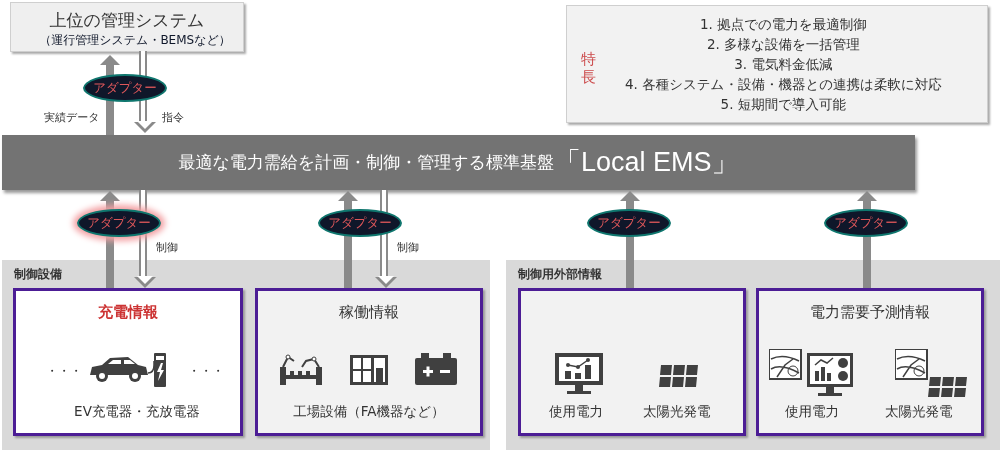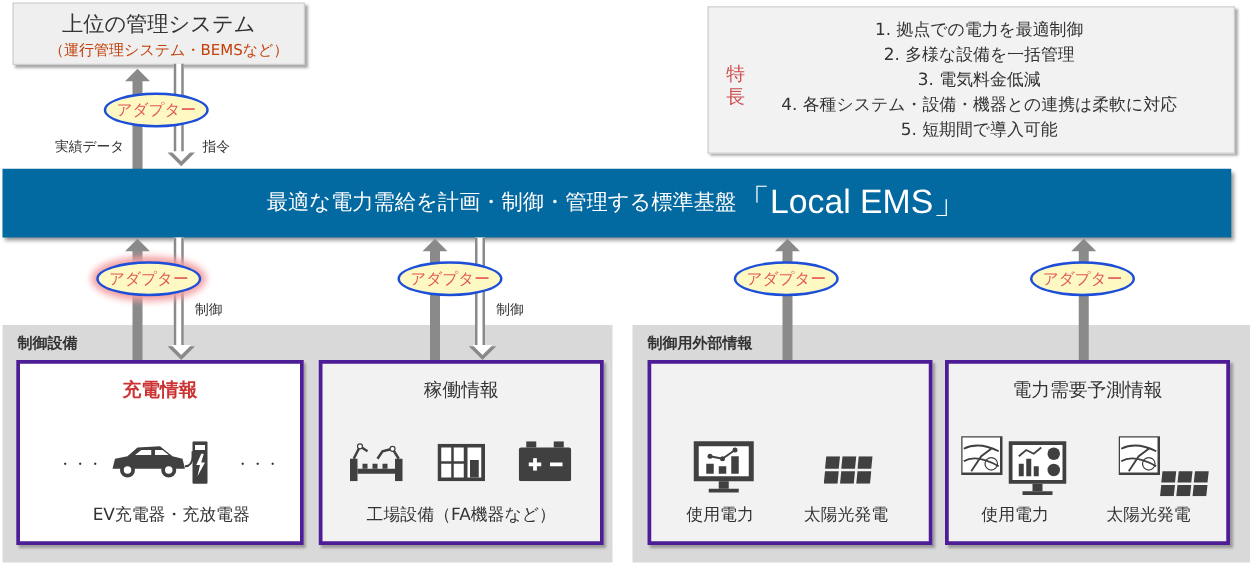--- a/index.html
+++ b/index.html
@@ -2,40 +2,40 @@
 <html><head>
 <meta charset="utf-8">
 <style>
   html, body { margin:0; padding:0; }
   body { width:1000px; height:450px; background:#ffffff; position:relative; overflow:hidden;
          font-family:"DejaVu Sans","Liberation Sans",sans-serif; color:#333; }
   .abs { position:absolute; }
   .top-system { left:10px; top:2px; width:232px; height:48px; background:#efefef;
     border:1px solid #cfcfcf; box-shadow:2px 2px 2px #aaa; text-align:center; }
   .top-system .t1 { font-size:17px; line-height:24px; margin-top:5px; color:#333; }
-  .top-system .t2 { font-size:12px; line-height:16px; color:#c2410c;padding-left:16px; }
+  .top-system .t2 { font-size:12px; line-height:16px; color:#0f172a;padding-left:16px; }
   .features { left:566px; top:5px; width:420px; height:116px; background:#f2f2f2;
     border:1px solid #cfcfcf; box-shadow:2px 2px 2px #aaa; }
   .features .label { position:absolute; left:14px; top:44px; width:20px; font-size:15px;
     line-height:18px; color:#cc4b4c; }
   .features ul { list-style:none; margin:0; padding:0; position:absolute; left:58px; top:8px;text-align:center; }
   .features li { font-size:13.5px; line-height:20px; color:#333; }
-  .banner { left:2px; top:135px; width:983px; height:55px; background:#0369a1;
+  .banner { left:2px; top:135px; width:913px; height:55px; background:#737373;
     box-shadow:2px 3px 3px #999; color:#fff; text-align:center; }
   .banner .txt { font-size:17px; line-height:55px; }
   .banner .ems { font-size:27px; font-family:"Liberation Sans",sans-serif; vertical-align:-3px; }
   .arrow-up { width:8px; background:#8a8a8a; }
   .arrow-up::before { content:""; position:absolute; left:-6px; top:-9px; border-left:10px solid transparent;
     border-right:10px solid transparent; border-bottom:10px solid #8a8a8a; }
   .arrow-down { width:4px; border-left:2px solid #8a8a8a; border-right:2px solid #8a8a8a; background:#fff; }
   .arrow-down::after { content:""; position:absolute; left:-7px; bottom:-10px; border-left:11px solid transparent;
     border-right:11px solid transparent; border-top:11px solid #8a8a8a; }
   .arrow-down::before { content:""; position:absolute; left:-4px; bottom:-6px; z-index:1; border-left:8px solid transparent;
     border-right:8px solid transparent; border-top:8px solid #fff; }
-  .adapter { width:80px; height:24px; border:2px solid #1d4ed8; border-radius:50%; background:#fef9c3;
+  .adapter { width:80px; height:24px; border:2px solid #0f766e; border-radius:50%; background:#0f172a;
     color:#e0575a; font-size:12.5px; text-align:center; line-height:24px; z-index:3; }
   .adapter.glow { box-shadow:0 0 6px 4px #f3a0a3; }
   .small-label { font-size:11px; color:#333; }
   .group { background:#d9d9d9; }
   .group-title { font-size:12px; font-weight:bold; color:#333; }
   .card { background:#f2f2f2; border:3px solid #4c1d95; box-shadow:2px 2px 2px #999; text-align:center; }
   .card.white { background:#fff; }
   .card-title { font-size:15px; color:#333; }
   .card-title.red { color:#cc3333; font-weight:bold; }
   .card-sub { font-size:11px; color:#333; }

